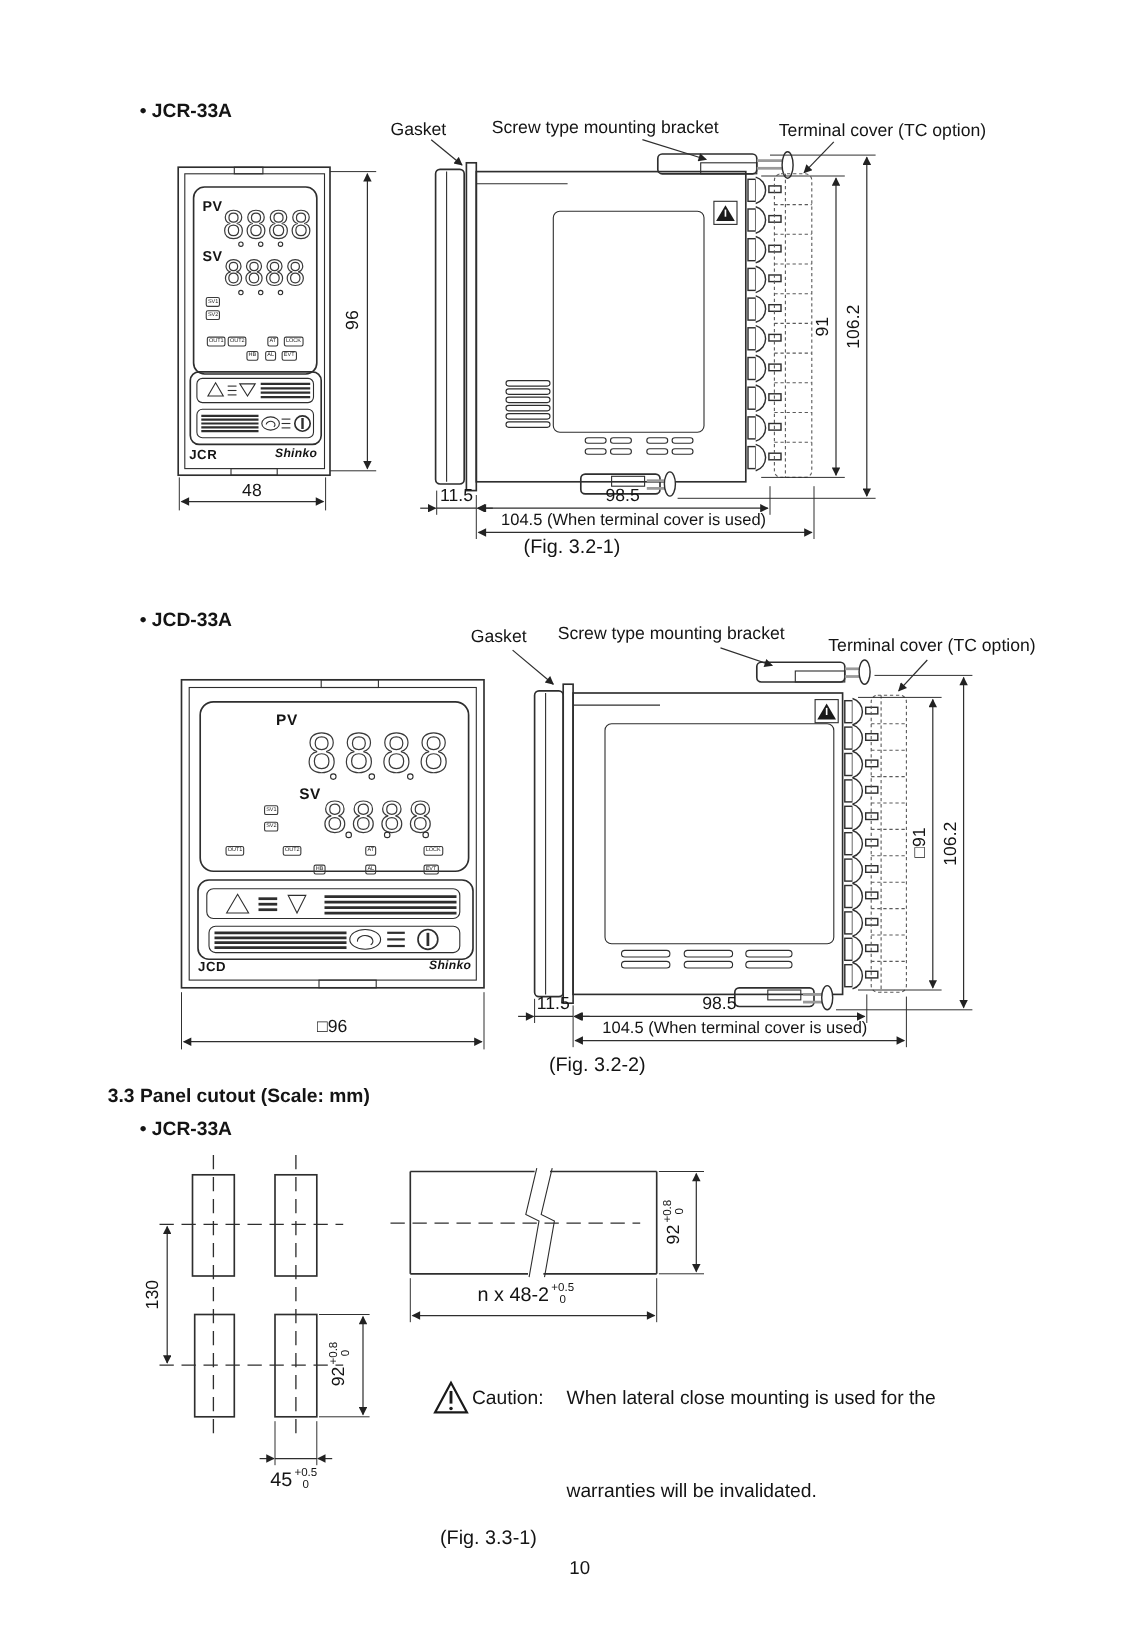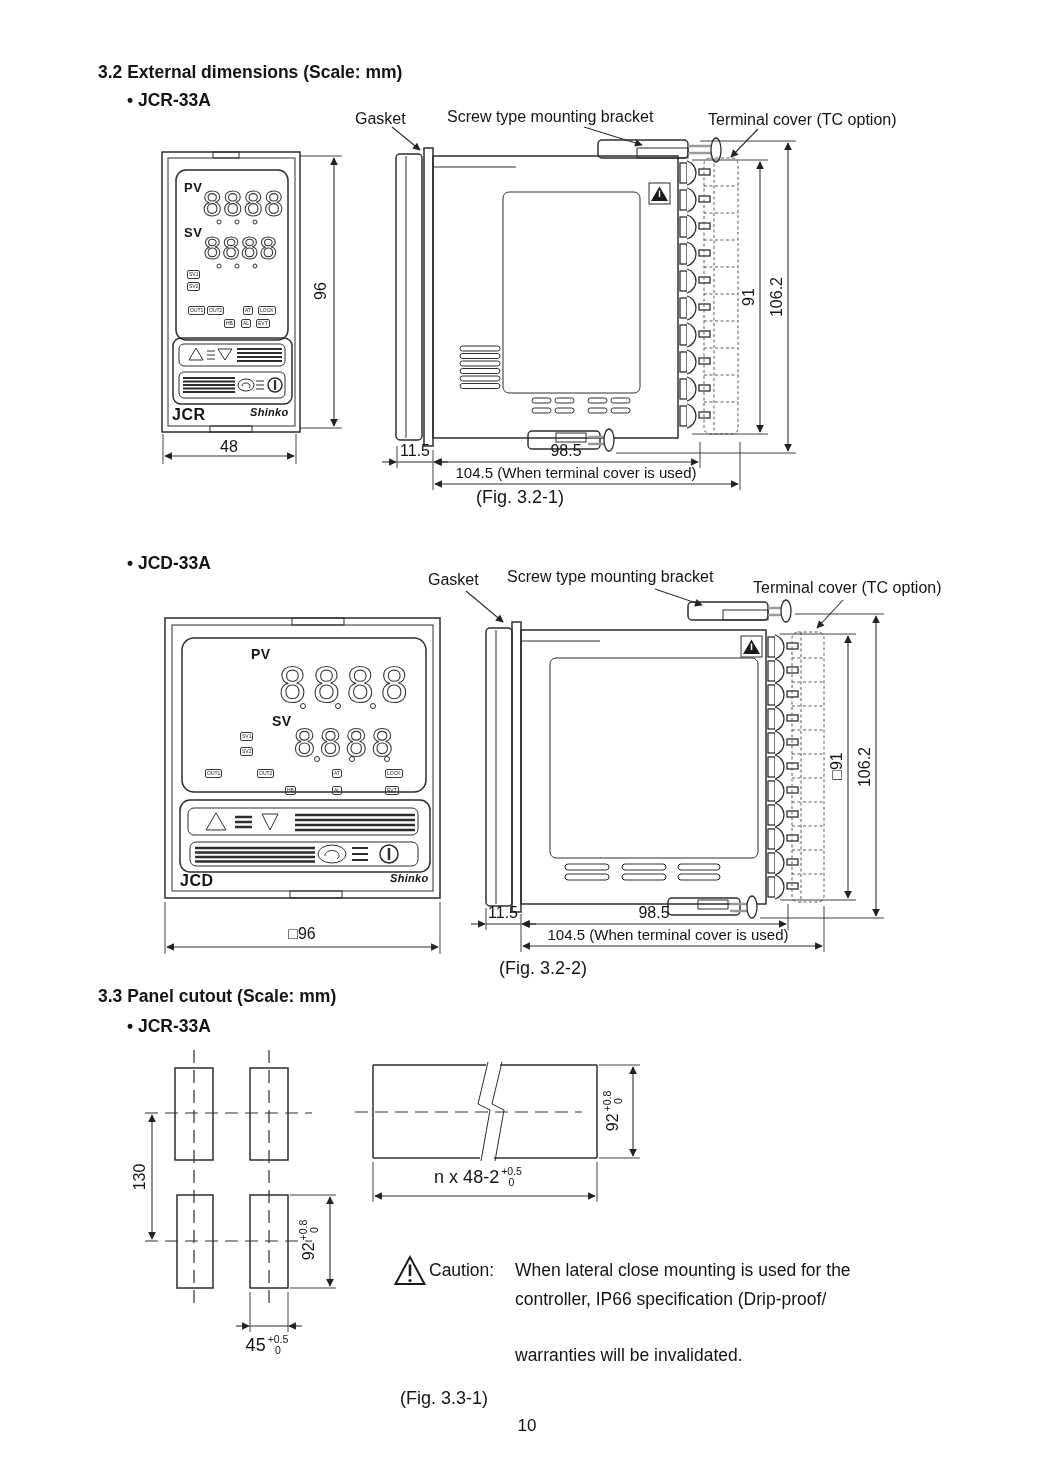--- a/index.html
+++ b/index.html
@@ -8,21 +8,21 @@
   svg.art{position:absolute;left:0;top:0}
   .t{position:absolute;white-space:nowrap}
   .c{transform:translateX(-50%)}
   .rot{transform:translate(-50%,-50%) rotate(-90deg)}
   .h{font-weight:bold;font-size:17.5px}
   .cap{font-size:18px}
   .txt{font-size:17.5px}
   .dim{font-size:16px}
   .dims{font-size:15px}
   .leader{font-size:16px}
-  .panel-lbl{font-size:16px;font-weight:bold;letter-spacing:.5px}
+  .panel-lbl{font-size:12px;font-weight:bold;letter-spacing:.5px}
   .brand{font-size:11px;font-style:italic;font-weight:bold;letter-spacing:.3px}
   .pv{font-size:13px;font-weight:bold;letter-spacing:.5px}
   .badge{position:absolute;font-size:5px;line-height:7px;border:1px solid #3a3a3a;border-radius:2px;padding:0 1px;color:#222}
   .tolrow{display:inline-flex;align-items:center;gap:2px}
   .tolstack{display:inline-flex;flex-direction:column;font-size:10.5px;line-height:1.05;text-align:center}
   .tolstack i{font-style:normal}
   
   .s{fill:none;stroke:#2e2e2e;stroke-width:1.5}
   .thin{fill:none;stroke:#2e2e2e;stroke-width:1}
   .diml{fill:none;stroke:#2e2e2e;stroke-width:1.1}
@@ -335,21 +335,20 @@
     <line x1="375" y1="1196" x2="595" y2="1196" class="diml" marker-start="url(#ah)" marker-end="url(#ah)"></line>
   </g>
 
   <g>
     <path d="M410,1257 L395.5,1284 L424.5,1284 z" fill="none" stroke="#1a1a1a" stroke-width="2"></path>
     <line x1="410" y1="1264.5" x2="410" y2="1276" stroke="#1a1a1a" stroke-width="2.6"></line>
     <circle cx="410" cy="1280.5" r="1.6" fill="#1a1a1a"></circle>
   </g>
 </svg>
 
-<div class="t h" style="left:98px;top:62px">3.2 External dimensions (Scale: mm)</div>
 <div class="t h" style="left:127px;top:90px">• JCR-33A</div>
 
 <div class="t leader" style="left:355px;top:110px">Gasket</div>
 <div class="t leader" style="left:447px;top:108px">Screw type mounting bracket</div>
 <div class="t leader" style="left:708px;top:111px">Terminal cover (TC option)</div>
 
 <div class="t pv" style="left:184px;top:180px">PV</div>
 <div class="t pv" style="left:184px;top:225px">SV</div>
 <span class="badge" style="left:187px;top:270px">SV1</span>
 <span class="badge" style="left:187px;top:282px">SV2</span>
@@ -427,19 +426,18 @@
 <div class="t dim c tolrow" style="left:478px;top:1166px">
   <span style="font-size:18px">n x 48-2</span>
   <span class="tolstack">
         <i>+0.5</i>
         <i>0</i>
       </span>
 </div>
 
 <div class="t txt" style="left:429px;top:1260px">Caution:</div>
 <div class="t txt" style="left:515px;top:1260px">When lateral close mounting is used for the</div>
-<div class="t txt" style="left:515px;top:1289px">controller, IP66 specification (Drip-proof/</div>
 <div class="t txt" style="left:515px;top:1345px">warranties will be invalidated.</div>
 
 <div class="t cap" style="left:400px;top:1388px">(Fig. 3.3-1)</div>
 <div class="t c" style="left:527px;top:1416px;font-size:17px">10</div>
 
 </div>
 
 </body></html>

